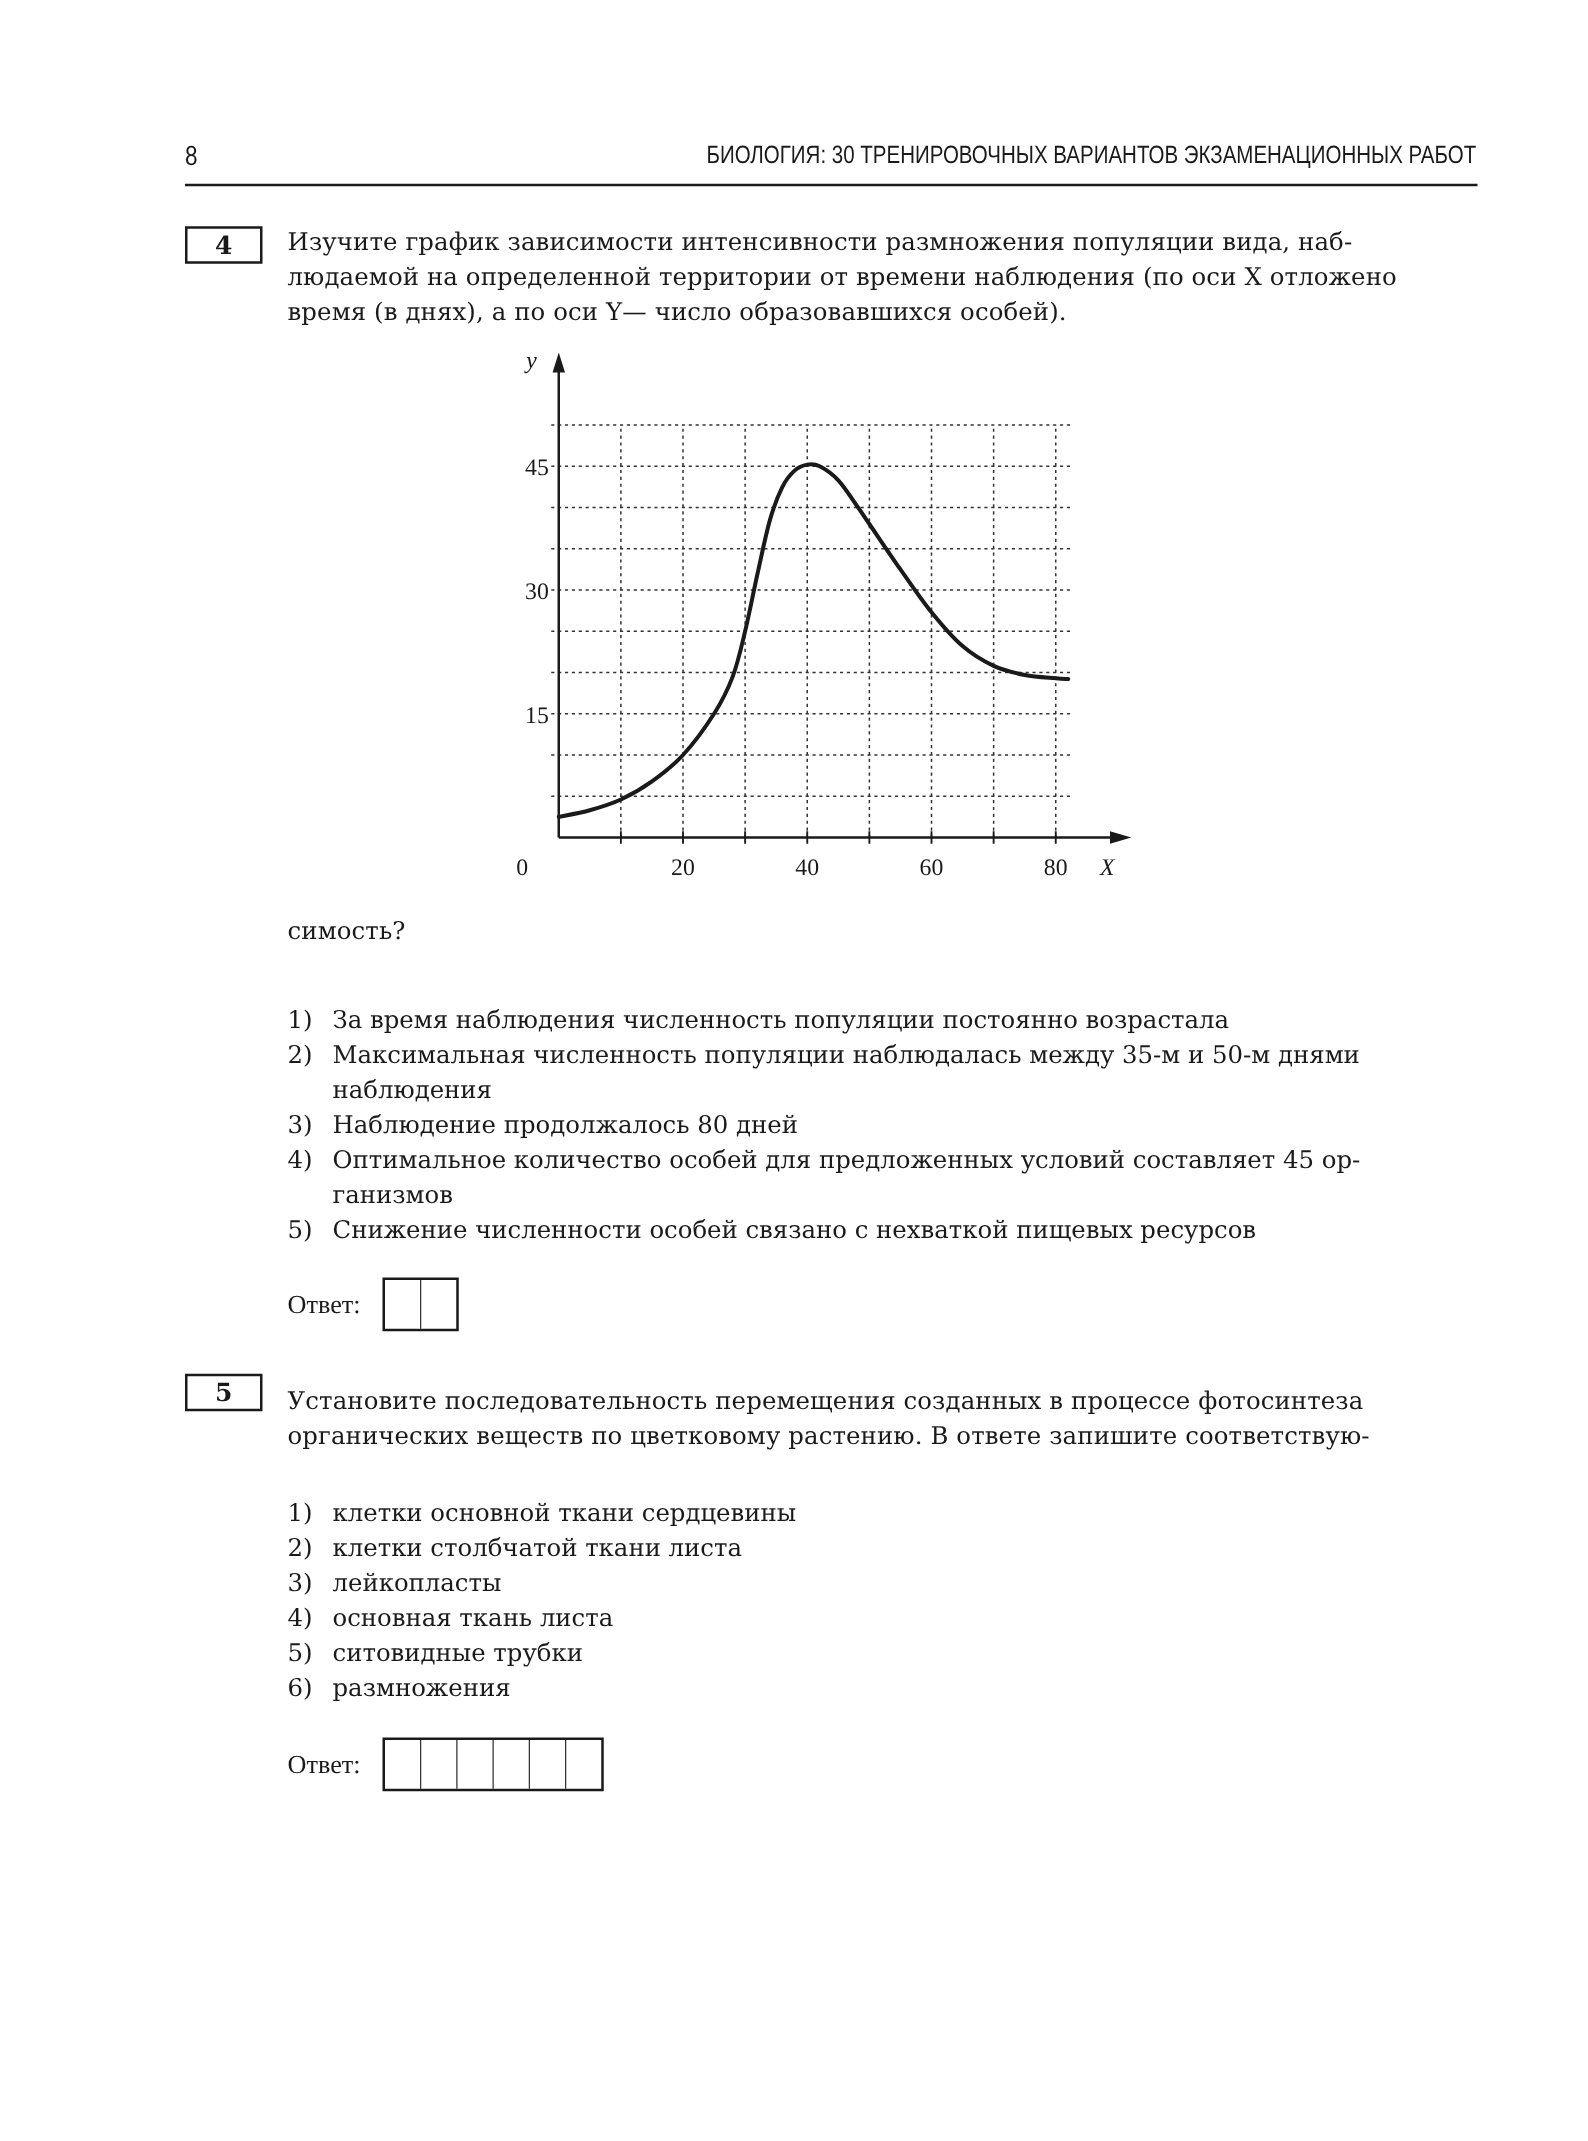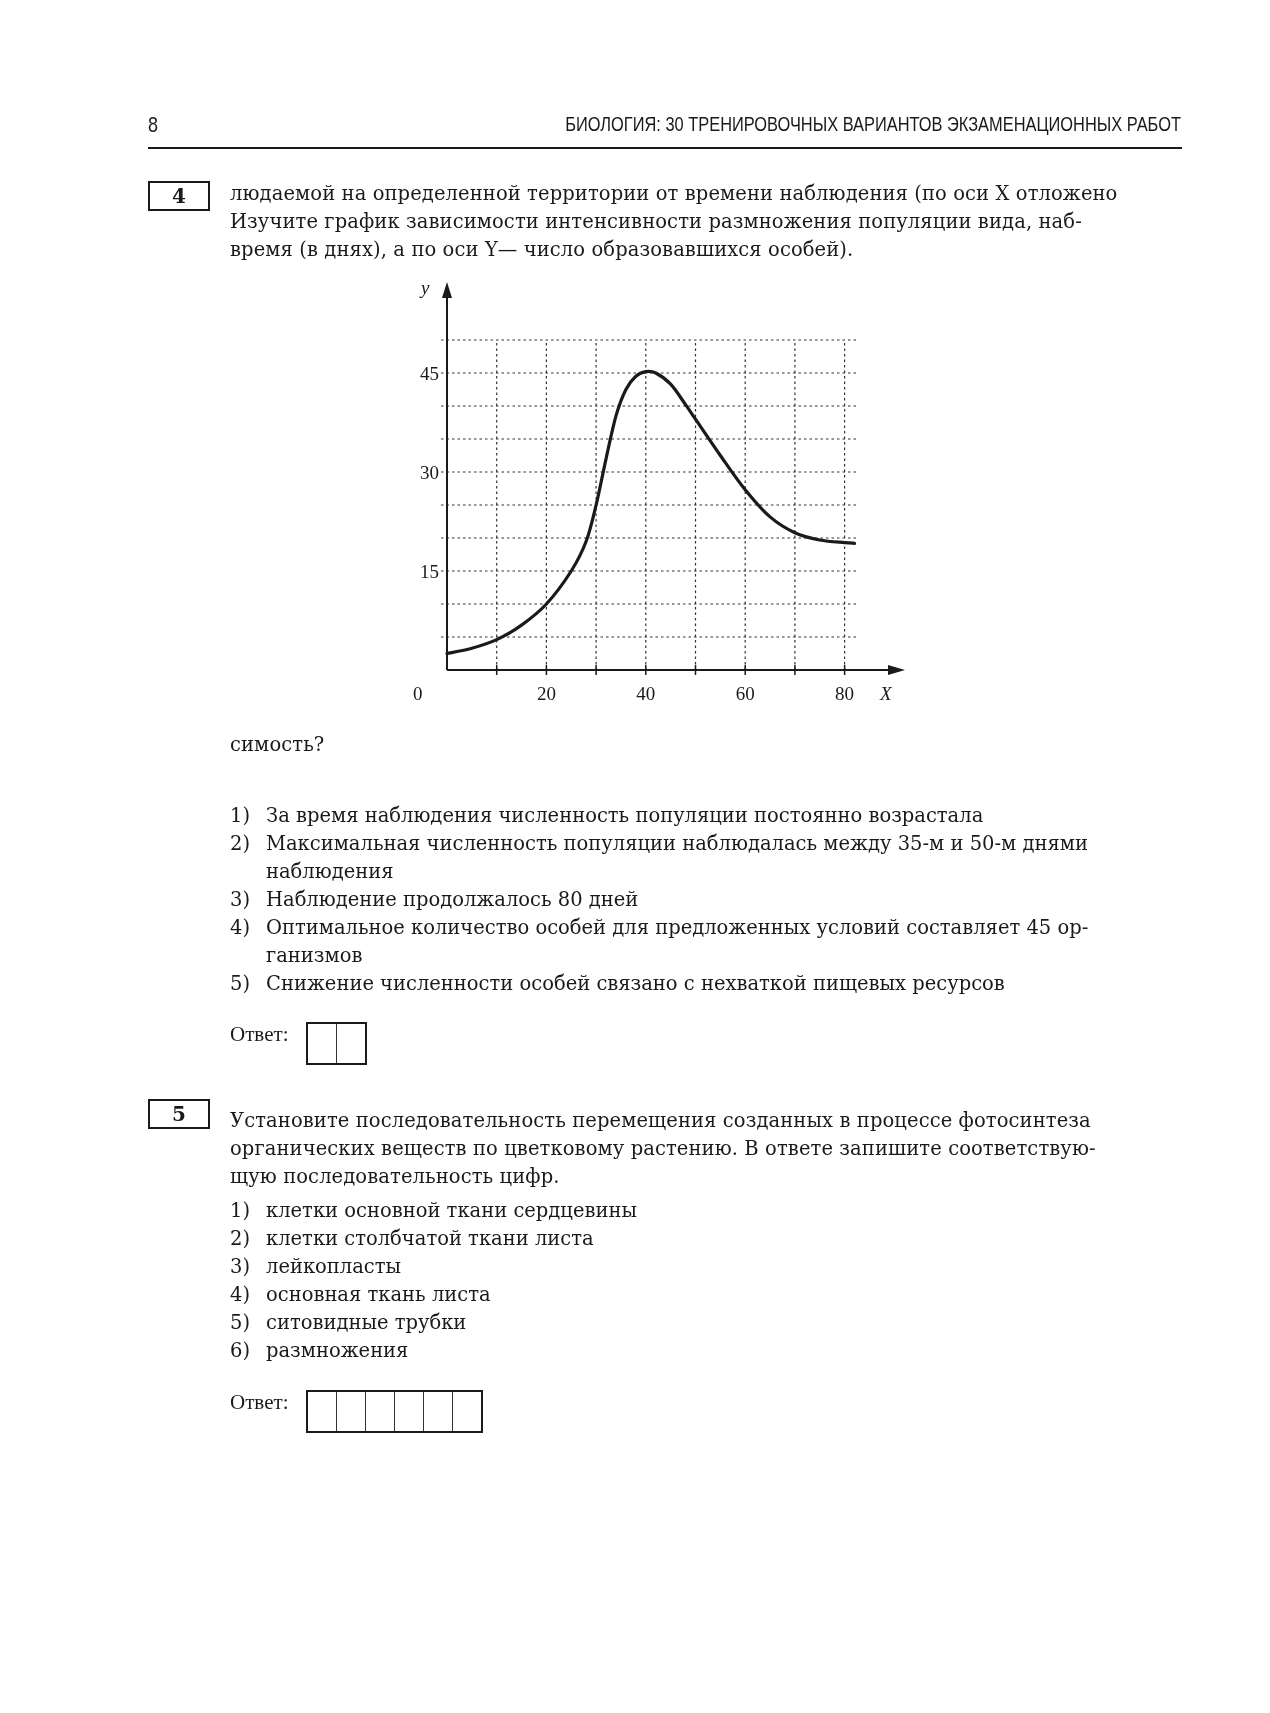--- a/index.html
+++ b/index.html
@@ -11,39 +11,39 @@
   #running-head { position: absolute; right: 89px; top: 113px; font-size: 20px; letter-spacing: 0px; transform: scaleX(0.82); transform-origin: right top; white-space: nowrap; }
   #header-rule { position: absolute; left: 148px; top: 147px; width: 1034px; height: 2px; background: #1a1a1a; }
 
   .task-box { position: absolute; left: 148px; width: 58px; height: 26px; border: 2px solid #1a1a1a; font-weight: bold; font-size: 20px; text-align: center; line-height: 26px; }
   .para { position: absolute; left: 230px; width: 952px; font-size: 19.5px; line-height: 28px; text-align: justify; letter-spacing: 0.1px; }
   .para .line { display: block; white-space: nowrap; }
   .opts { position: absolute; left: 230px; width: 952px; font-size: 19.5px; line-height: 28px; }
   .opt { display: flex; white-space: nowrap; }
   .opt .num { width: 36px; flex: none; }
   .opt .txt { white-space: normal; }
-  .answer { position: absolute; left: 230px; display: flex; }
+  .answer { position: absolute; left: 230px; display: flex; align-items: center; }
   .answer .lbl { font-family: "Liberation Serif", serif; font-size: 21px; margin-right: 18px; }
   .cells { display: flex; border: 2px solid #1a1a1a; }
   .cell { width: 28px; height: 39px; border-right: 1.5px solid #333; }
   .cell:last-child { border-right: none; }
 
   #chart { position: absolute; left: 380px; top: 280px; }
 </style>
 </head>
 <body>
 
 <div id="page-number" class="sans">8</div>
 <div id="running-head" class="sans">БИОЛОГИЯ: 30 ТРЕНИРОВОЧНЫХ ВАРИАНТОВ ЭКЗАМЕНАЦИОННЫХ РАБОТ</div>
 <div id="header-rule"></div>
 
 <div class="task-box serif" style="top:181px">4</div>
 <div class="para serif" style="top:180px">
+  <span class="line">Изучите график зависимости интенсивности размножения популяции вида, наб-</span>
   <span class="line">людаемой на определенной территории от времени наблюдения (по оси X отложено</span>
-  <span class="line">Изучите график зависимости интенсивности размножения популяции вида, наб-</span>
   <span class="line">время (в днях), а по оси Y— число образовавшихся особей).</span>
 </div>
 
 <svg id="chart" width="540" height="440">
     <line x1="116.69999999999999" y1="390" x2="116.69999999999999" y2="60" stroke="#333" stroke-width="1.2" stroke-dasharray="2.5,3"></line>
     <line x1="166.39999999999998" y1="390" x2="166.39999999999998" y2="60" stroke="#333" stroke-width="1.2" stroke-dasharray="2.5,3"></line>
     <line x1="216.1" y1="390" x2="216.1" y2="60" stroke="#333" stroke-width="1.2" stroke-dasharray="2.5,3"></line>
     <line x1="265.79999999999995" y1="390" x2="265.79999999999995" y2="60" stroke="#333" stroke-width="1.2" stroke-dasharray="2.5,3"></line>
     <line x1="315.5" y1="390" x2="315.5" y2="60" stroke="#333" stroke-width="1.2" stroke-dasharray="2.5,3"></line>
     <line x1="365.2" y1="390" x2="365.2" y2="60" stroke="#333" stroke-width="1.2" stroke-dasharray="2.5,3"></line>
@@ -116,21 +116,20 @@
   <div class="cells">
     <div class="cell"></div>
     <div class="cell"></div>
   </div>
 </div>
 
 <div class="task-box serif" style="top:1099px">5</div>
 <div class="para serif" style="top:1107px">
   <span class="line">Установите последовательность перемещения созданных в процессе фотосинтеза</span>
   <span class="line">органических веществ по цветковому растению. В ответе запишите соответствую-</span>
-  <span class="line">щую последовательность цифр.</span>
 </div>
 
 <div class="opts serif" style="top:1197px">
   <div class="opt">
       <span class="num">1)</span>
       <span class="txt">клетки основной ткани сердцевины</span>
     </div>
   <div class="opt">
       <span class="num">2)</span>
       <span class="txt">клетки столбчатой ткани листа</span>

